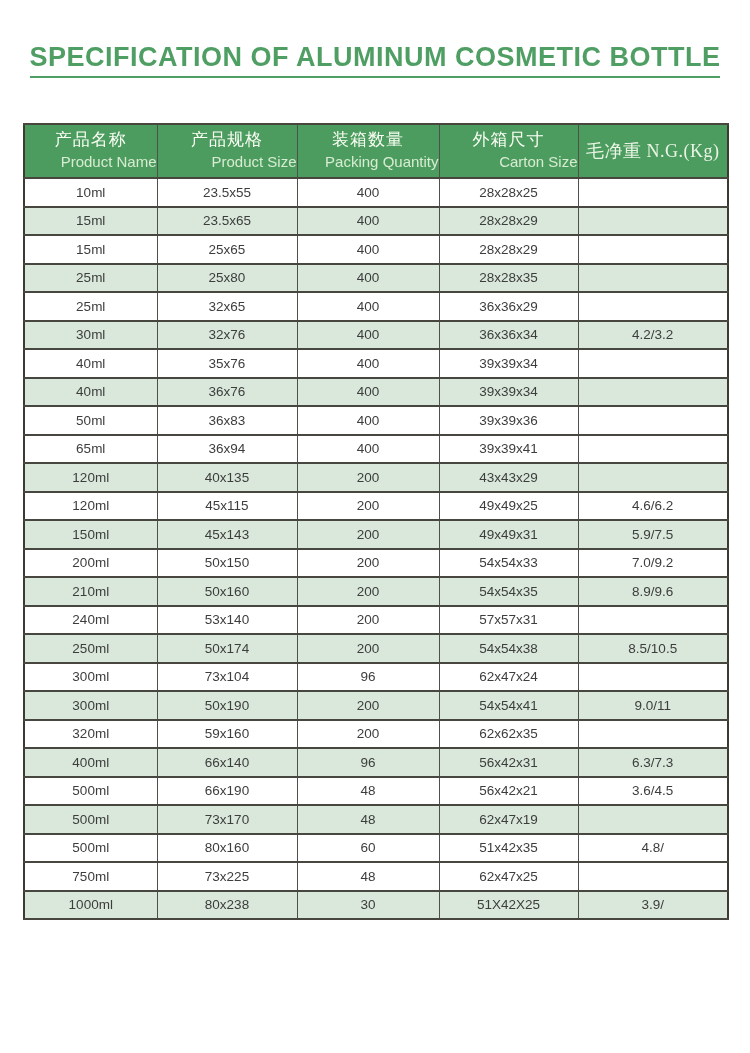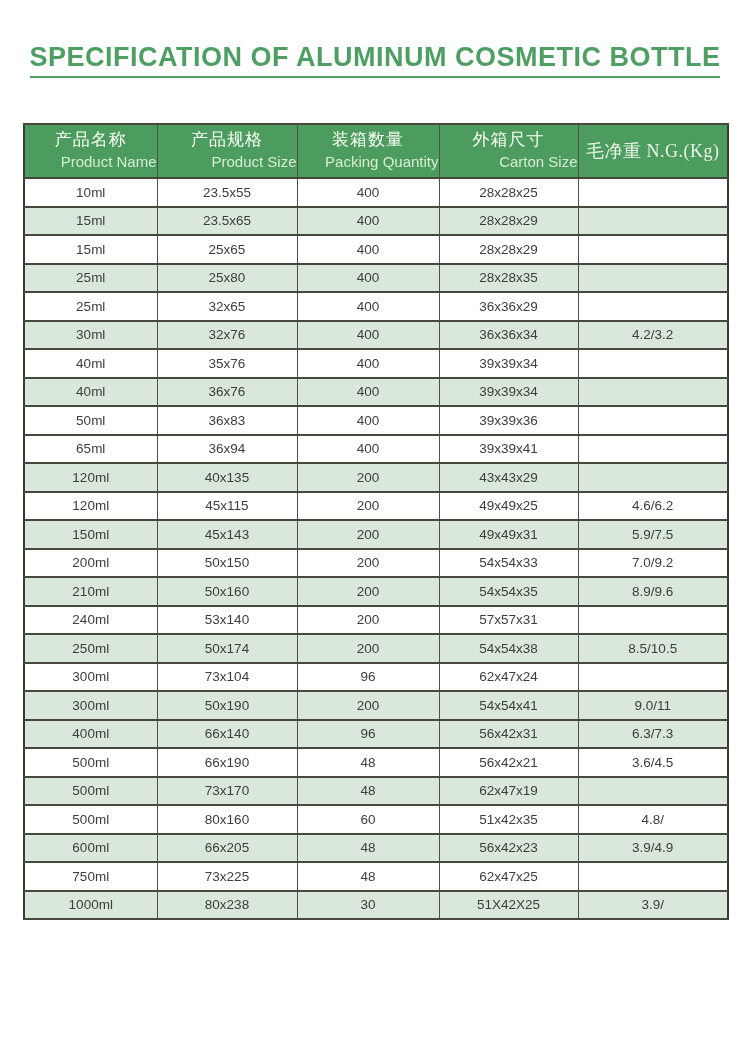--- a/index.html
+++ b/index.html
@@ -240,20 +240,27 @@
           <td>62x47x24</td>
           <td></td>
         </tr>
         <tr class="alt">
           <td>300ml</td>
           <td>50x190</td>
           <td>200</td>
           <td>54x54x41</td>
           <td>9.0/11</td>
         </tr>
+        <tr>
+          <td>320ml</td>
+          <td>59x160</td>
+          <td>200</td>
+          <td>62x62x35</td>
+          <td></td>
+        </tr>
         <tr class="alt">
           <td>400ml</td>
           <td>66x140</td>
           <td>96</td>
           <td>56x42x31</td>
           <td>6.3/7.3</td>
         </tr>
         <tr>
           <td>500ml</td>
           <td>66x190</td>
@@ -268,27 +275,20 @@
           <td>62x47x19</td>
           <td></td>
         </tr>
         <tr>
           <td>500ml</td>
           <td>80x160</td>
           <td>60</td>
           <td>51x42x35</td>
           <td>4.8/</td>
         </tr>
-        <tr class="alt">
-          <td>600ml</td>
-          <td>66x205</td>
-          <td>48</td>
-          <td>56x42x23</td>
-          <td>3.9/4.9</td>
-        </tr>
         <tr>
           <td>750ml</td>
           <td>73x225</td>
           <td>48</td>
           <td>62x47x25</td>
           <td></td>
         </tr>
         <tr class="alt">
           <td>1000ml</td>
           <td>80x238</td>

